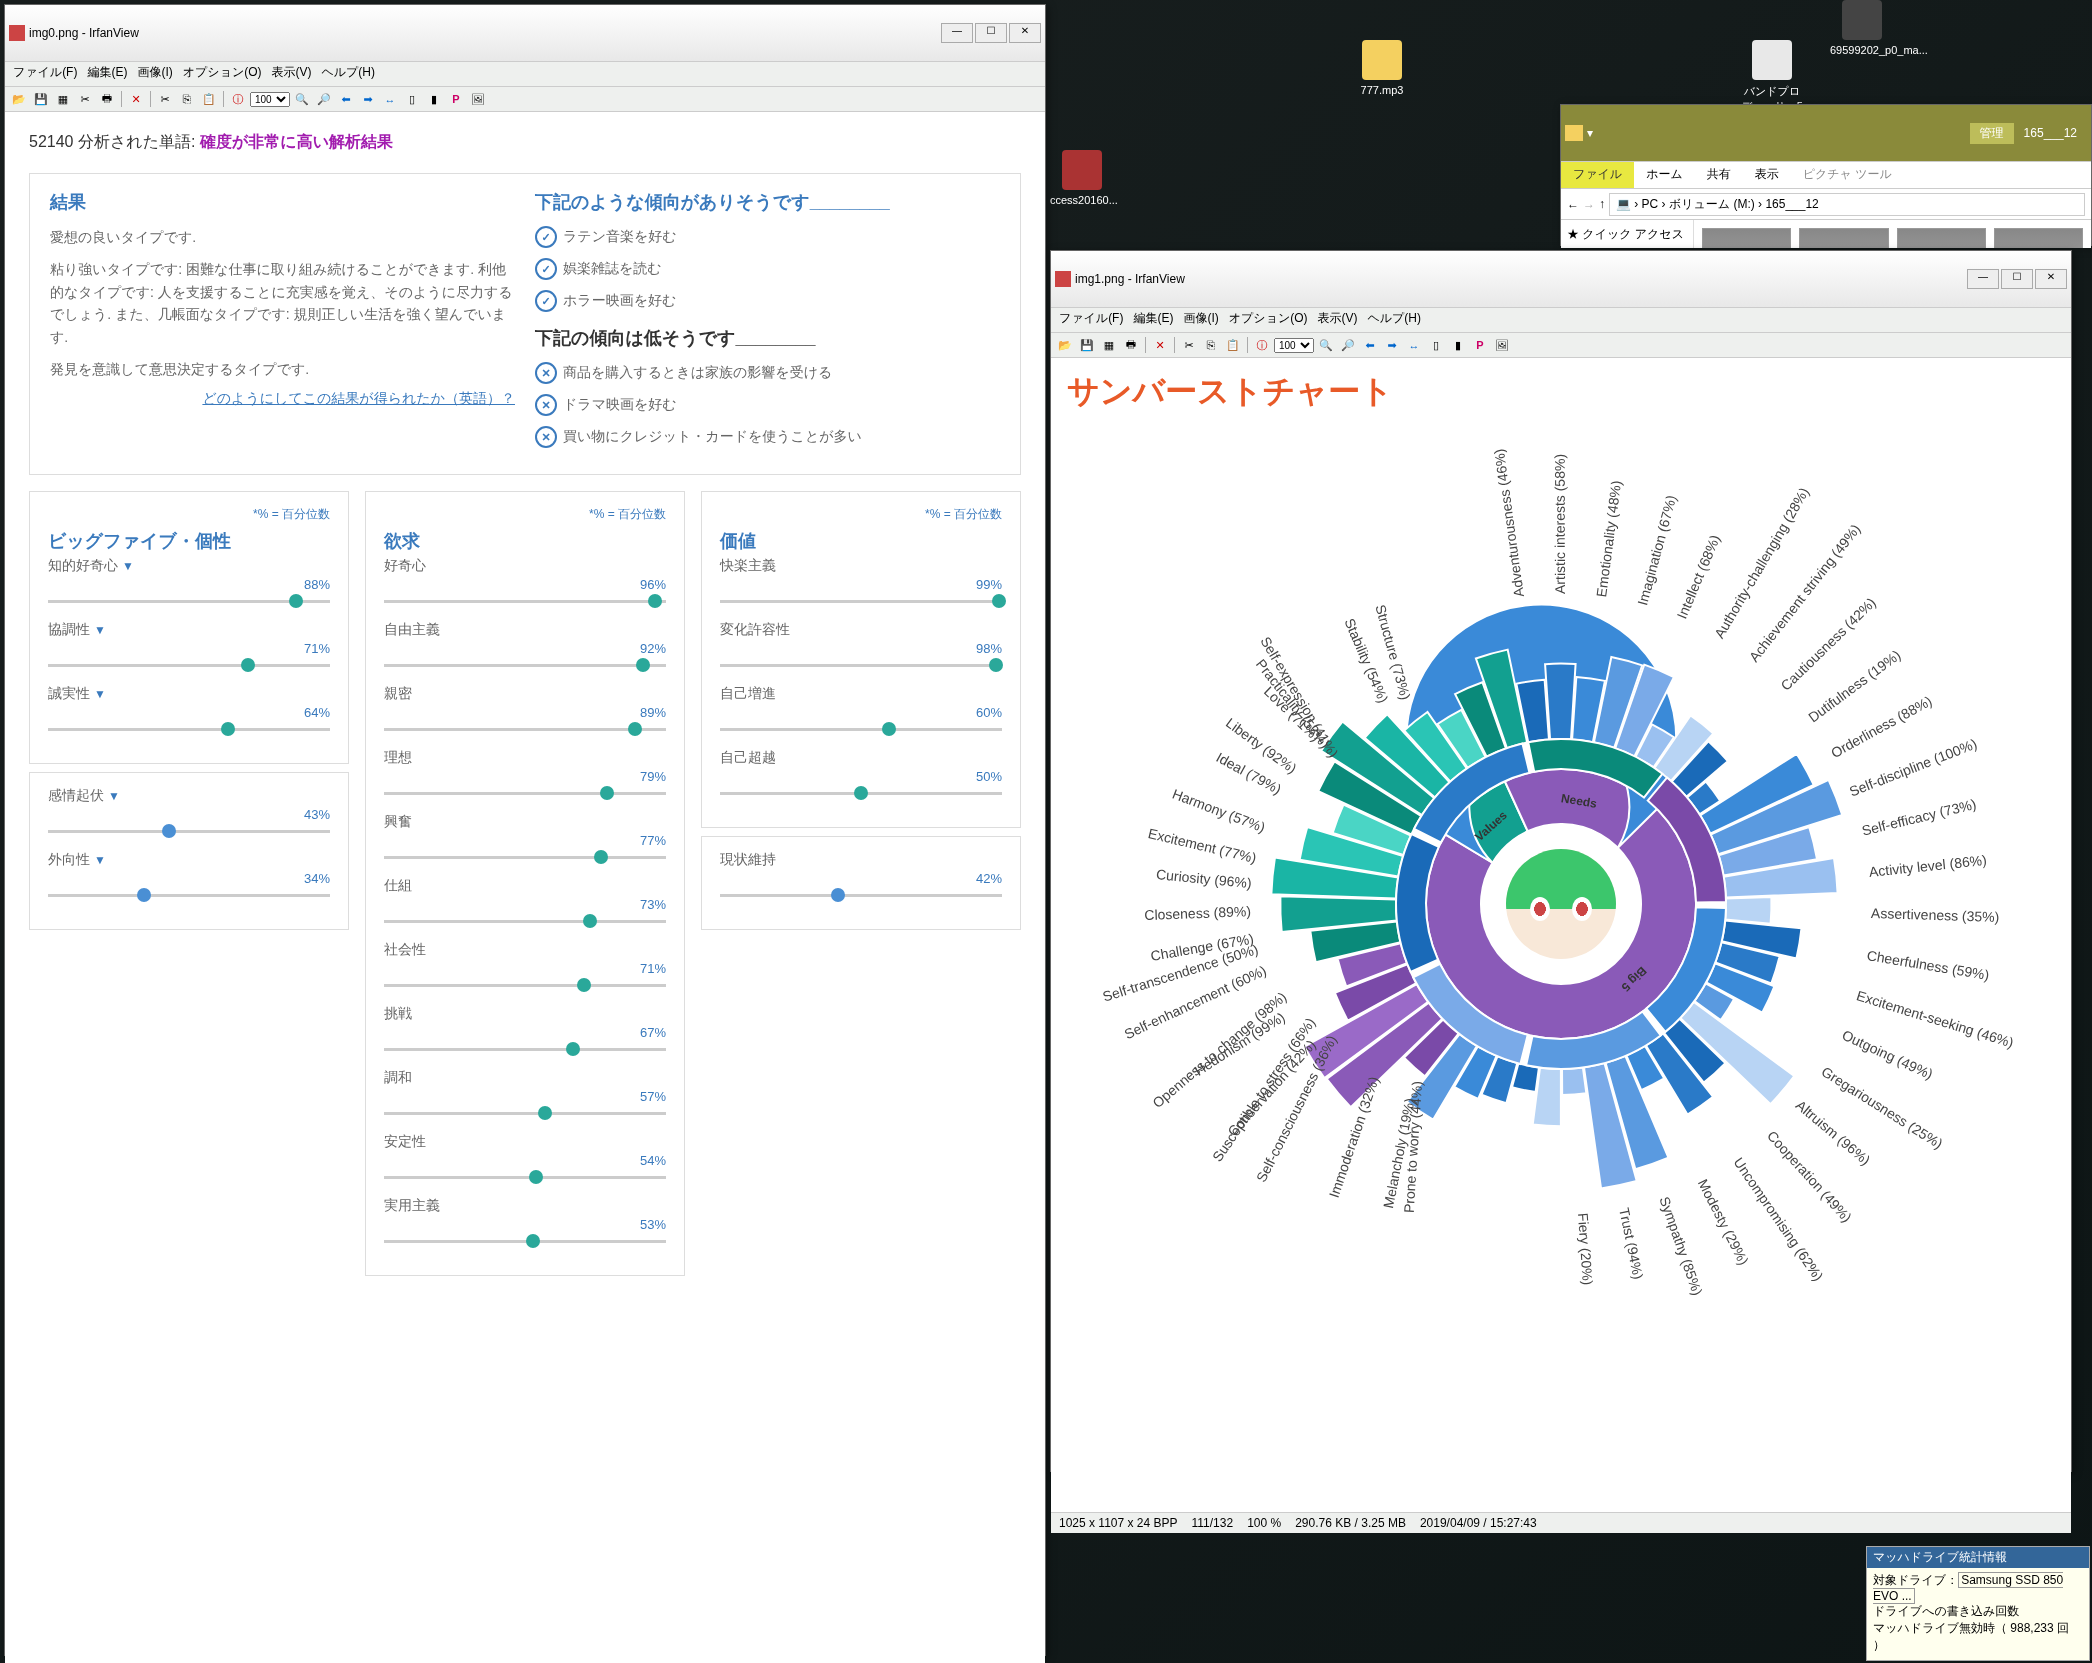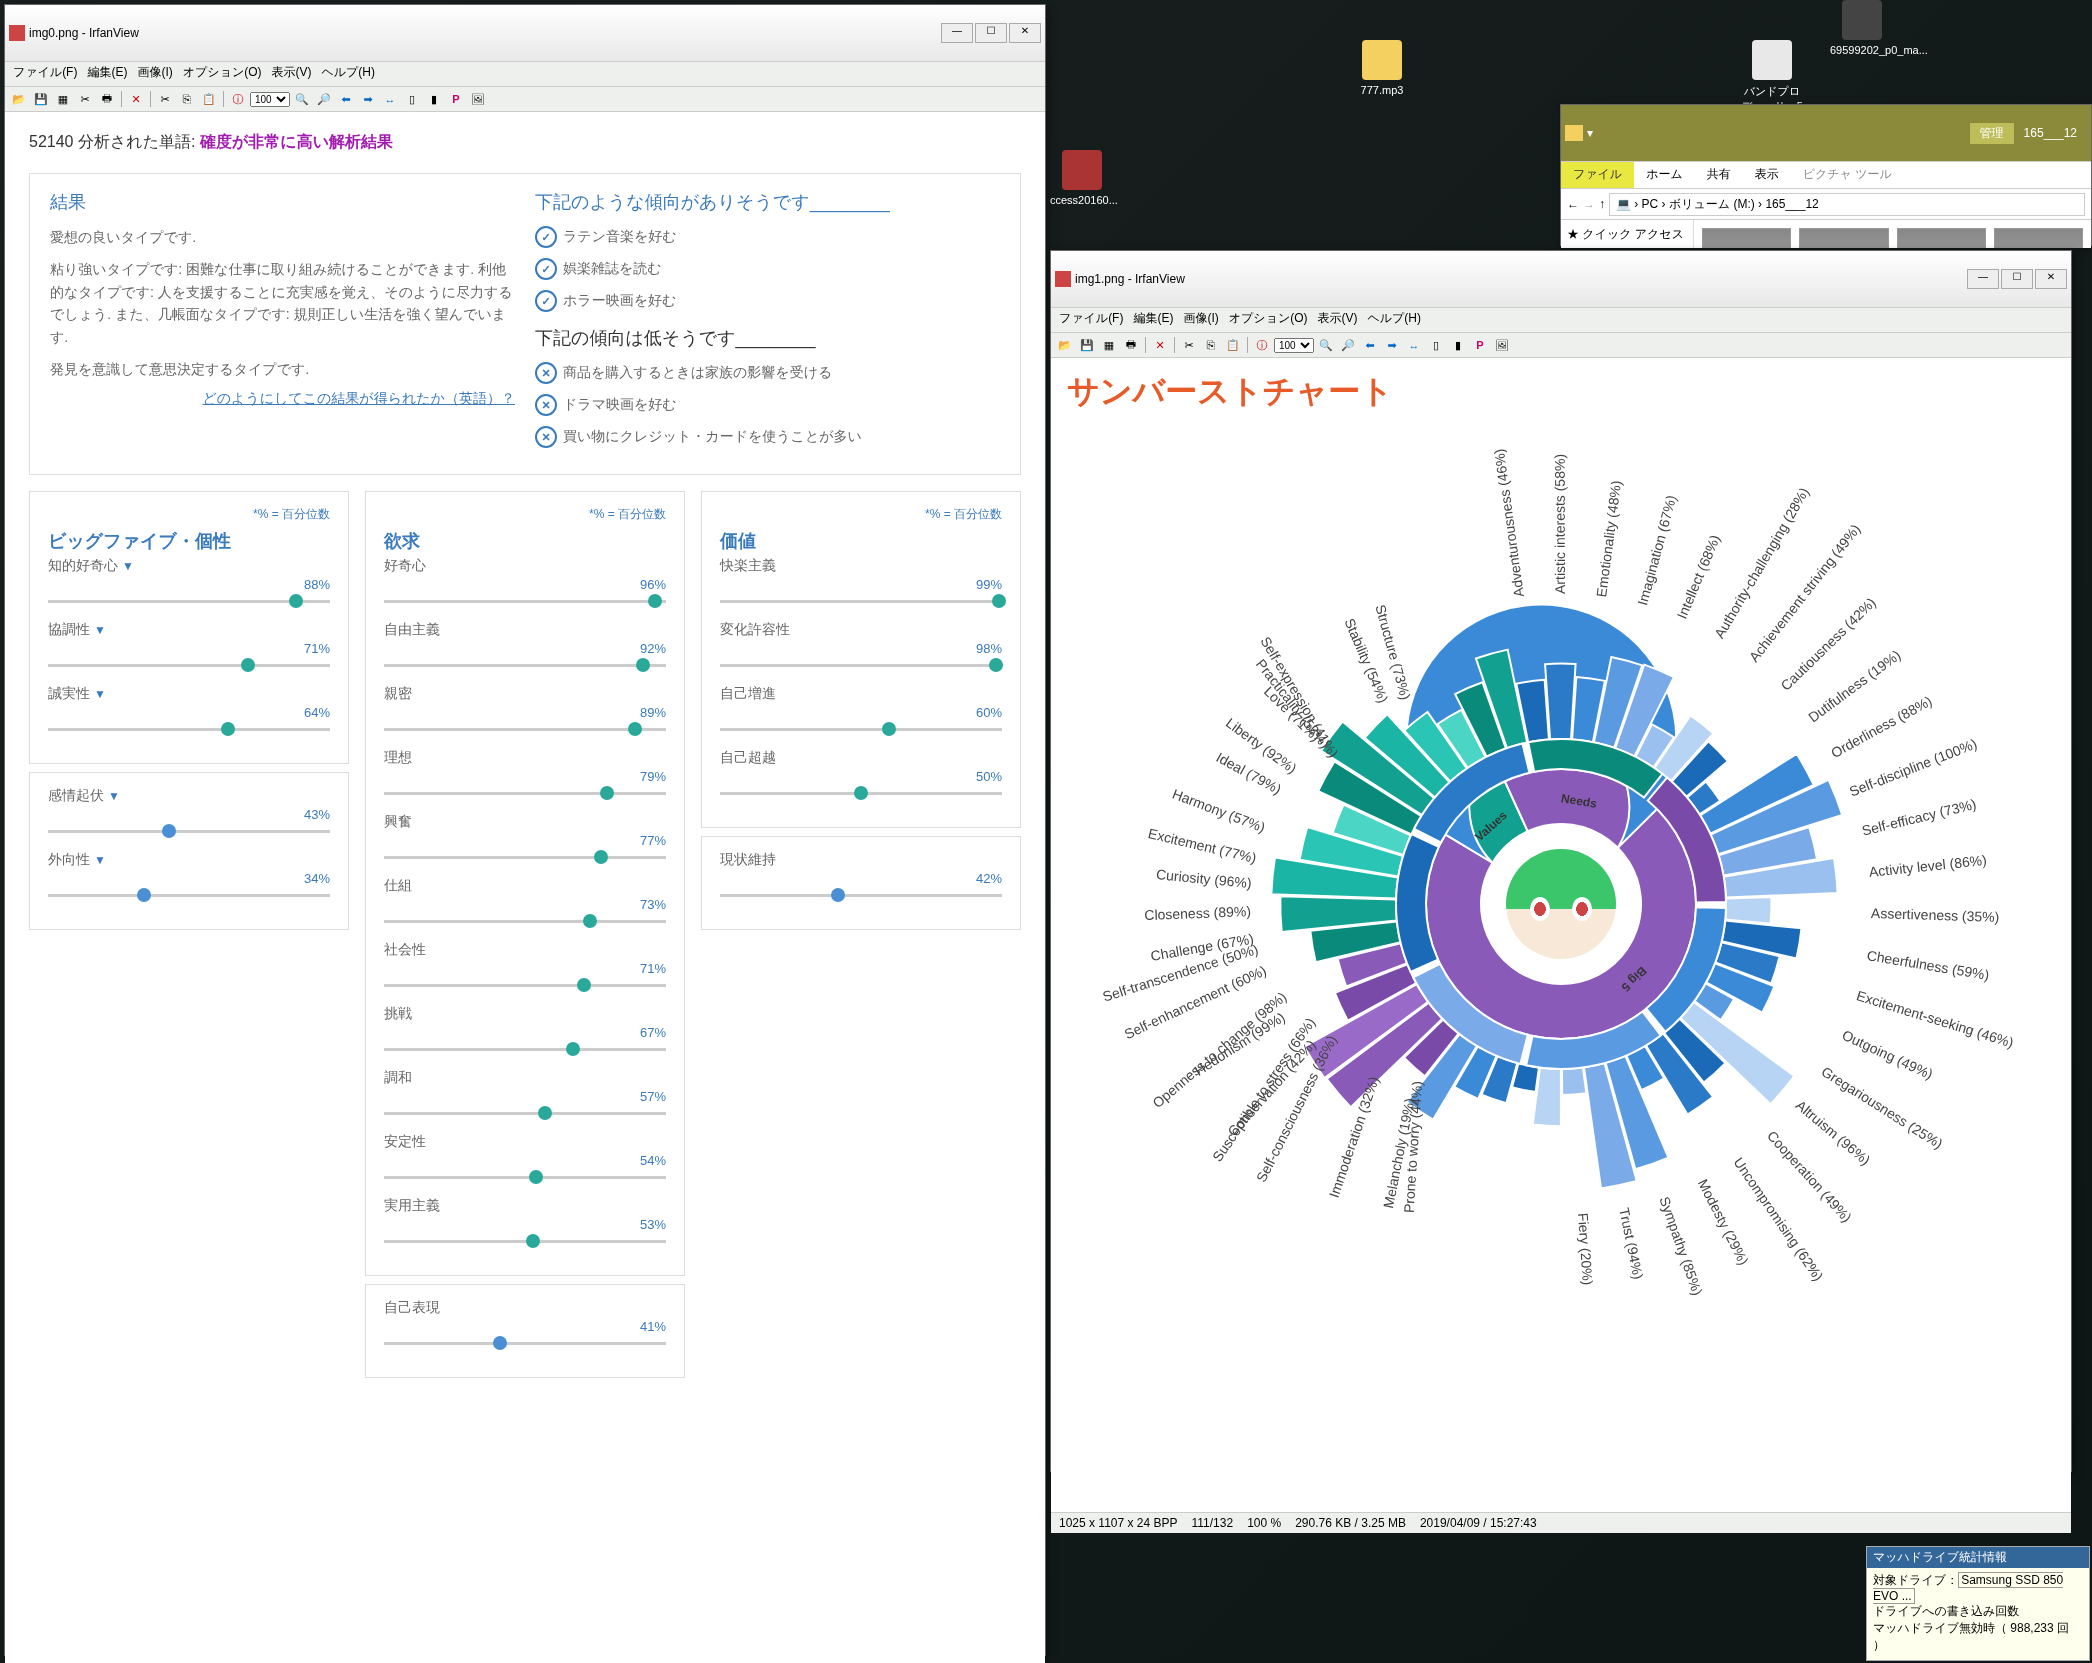--- a/index.html
+++ b/index.html
@@ -13,21 +13,21 @@
 .menubar span{padding:0 4px}
 .toolbar{height:24px;background:#eef0ee;display:flex;align-items:center;gap:2px;padding:0 4px;border-bottom:1px solid #ccc}
 .tbtn{width:18px;height:18px;border:1px solid transparent;display:inline-flex;align-items:center;justify-content:center;font-size:11px}
 .sep{width:1px;height:16px;background:#aaa;margin:0 2px}
 .content{padding:20px 24px;background:#fff;height:calc(100% - 68px);overflow:hidden}
 .statusbar{height:20px;background:#eef0ee;display:flex;align-items:center;gap:14px;padding:0 8px;font-size:12px;border-top:1px solid #ccc}
 h1.pg{color:#e85a28;font-size:32px;font-weight:bold;margin:0 0 8px}
 .subtitle{font-size:16px;color:#333;margin-bottom:20px}
 .subtitle .hl{color:#a21caf;font-weight:bold}
 .section{border:1px solid #ddd;padding:16px 20px;margin-bottom:16px}
-.sec-title{color:#3a7abd;font-size:18px;font-weight:normal;margin-bottom:12px}
+.sec-title{color:#3a7abd;font-size:18px;font-weight:bold;margin-bottom:12px}
 .split{display:flex;gap:20px}
 .split>div{flex:1}
 .para{color:#666;font-size:14px;line-height:1.6;margin-bottom:10px}
 .tend{display:flex;align-items:center;gap:6px;font-size:14px;color:#666;margin:10px 0}
 .tend .ico{width:18px;height:18px;border:2px solid #3a7abd;border-radius:50%;display:inline-flex;align-items:center;justify-content:center;color:#3a7abd;font-size:11px;font-weight:bold}
 .tend.low .ico{border-color:#3a7abd;color:#3a7abd}
 .link{color:#3a7abd;text-decoration:underline;font-size:14px}
 .cols{display:flex;gap:16px}
 .panel{flex:1;border:1px solid #ddd;padding:14px 18px;margin-bottom:8px}
 .panel-h{color:#3a7abd;font-size:18px;font-weight:bold;margin-bottom:4px}
@@ -301,31 +301,20 @@
               </div>
               <div class="trait">
                 <div class="tlabel">実用主義</div>
                 <div class="tpct" style="margin-left:42.400000000000006%">53%</div>
                 <div class="track">
                   <div class="knob k-teal" style="left:53%"></div>
                 </div>
               </div>
             </div>
         </div>
-        <div class="panel">
-            <div id="needsb">
-              <div class="trait">
-                <div class="tlabel">自己表現</div>
-                <div class="tpct" style="margin-left:32.800000000000004%">41%</div>
-                <div class="track">
-                  <div class="knob k-blue" style="left:41%"></div>
-                </div>
-              </div>
-            </div>
-          </div>
       </div>
       <div style="flex:1">
         <div class="panel">
           <div class="note">*% = 百分位数</div>
           <div class="panel-h">価値</div>
           <div id="valsa">
               <div class="trait">
                 <div class="tlabel">快楽主義</div>
                 <div class="tpct" style="margin-left:79.2%">99%</div>
                 <div class="track">

